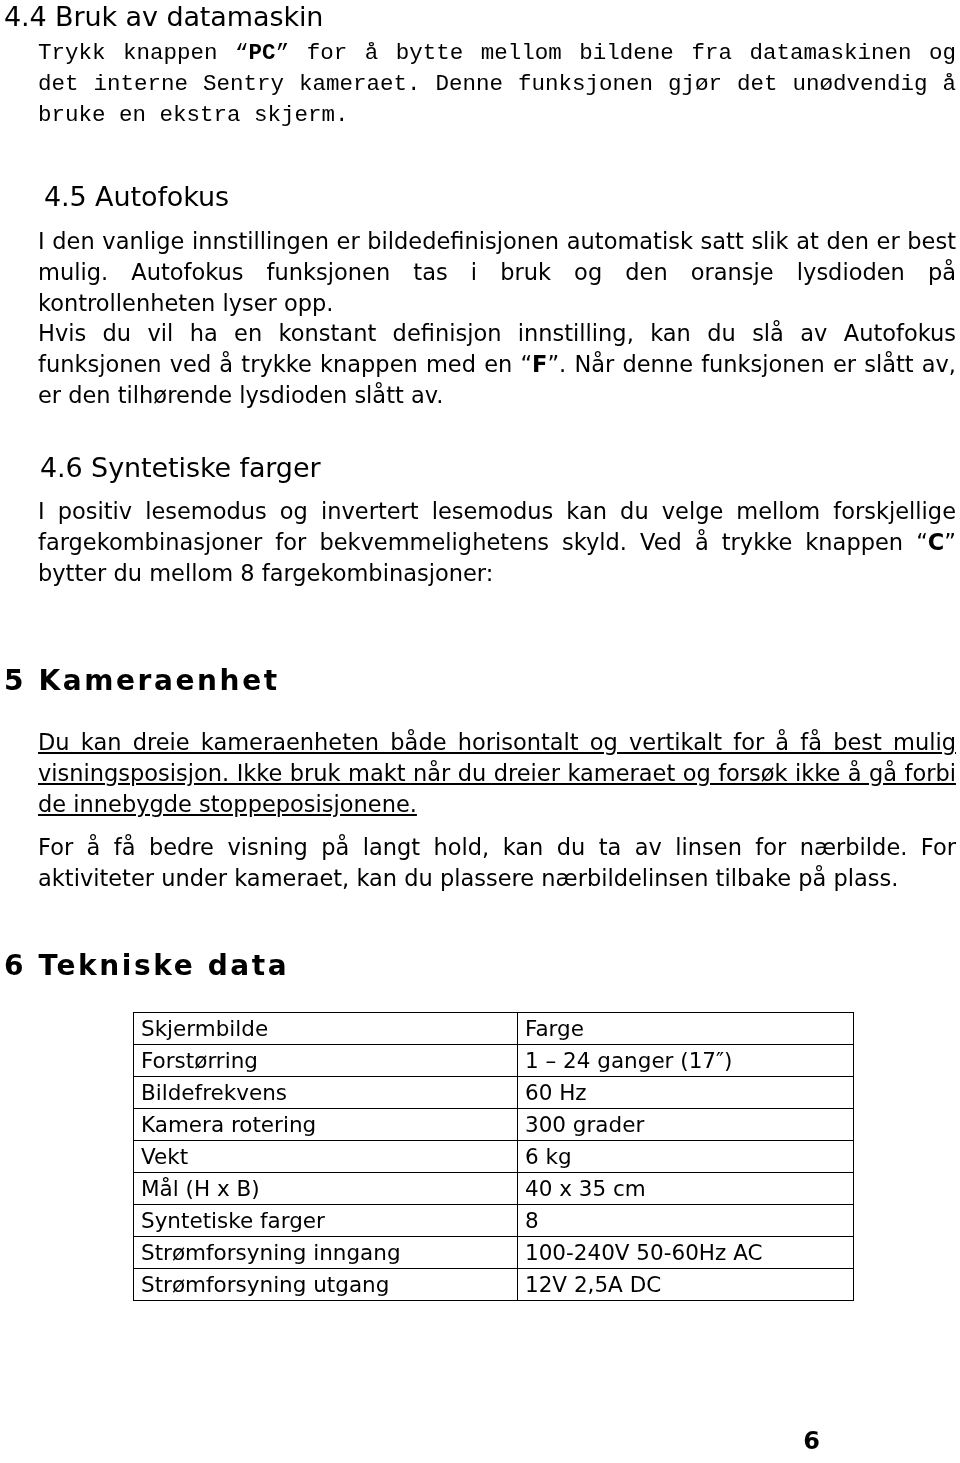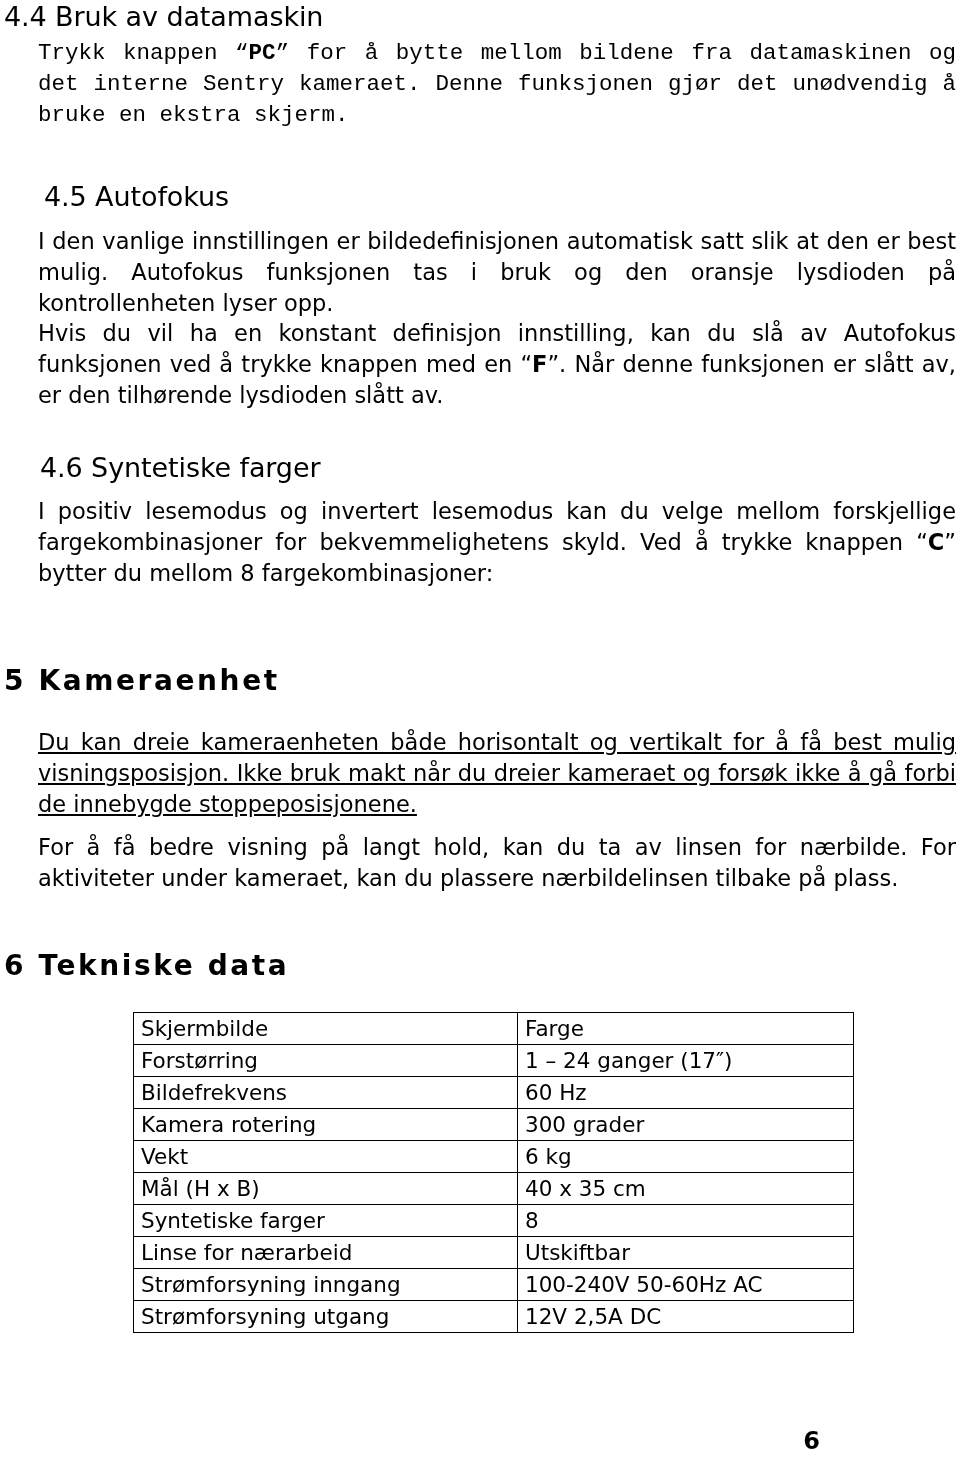--- a/index.html
+++ b/index.html
@@ -161,24 +161,20 @@
         </tr>
         <tr>
           <td class="c-label">Mål (H x B)</td>
           <td class="c-value">40 x 35 cm</td>
         </tr>
         <tr>
           <td class="c-label">Syntetiske farger</td>
           <td class="c-value">8</td>
         </tr>
         <tr>
-          <td class="c-label">Linse for nærarbeid</td>
-          <td class="c-value">Utskiftbar</td>
-        </tr>
-        <tr>
           <td class="c-label">Strømforsyning inngang</td>
           <td class="c-value">100-240V 50-60Hz AC</td>
         </tr>
         <tr>
           <td class="c-label">Strømforsyning utgang</td>
           <td class="c-value">12V 2,5A DC</td>
         </tr>
       </tbody>
   </table>
 

